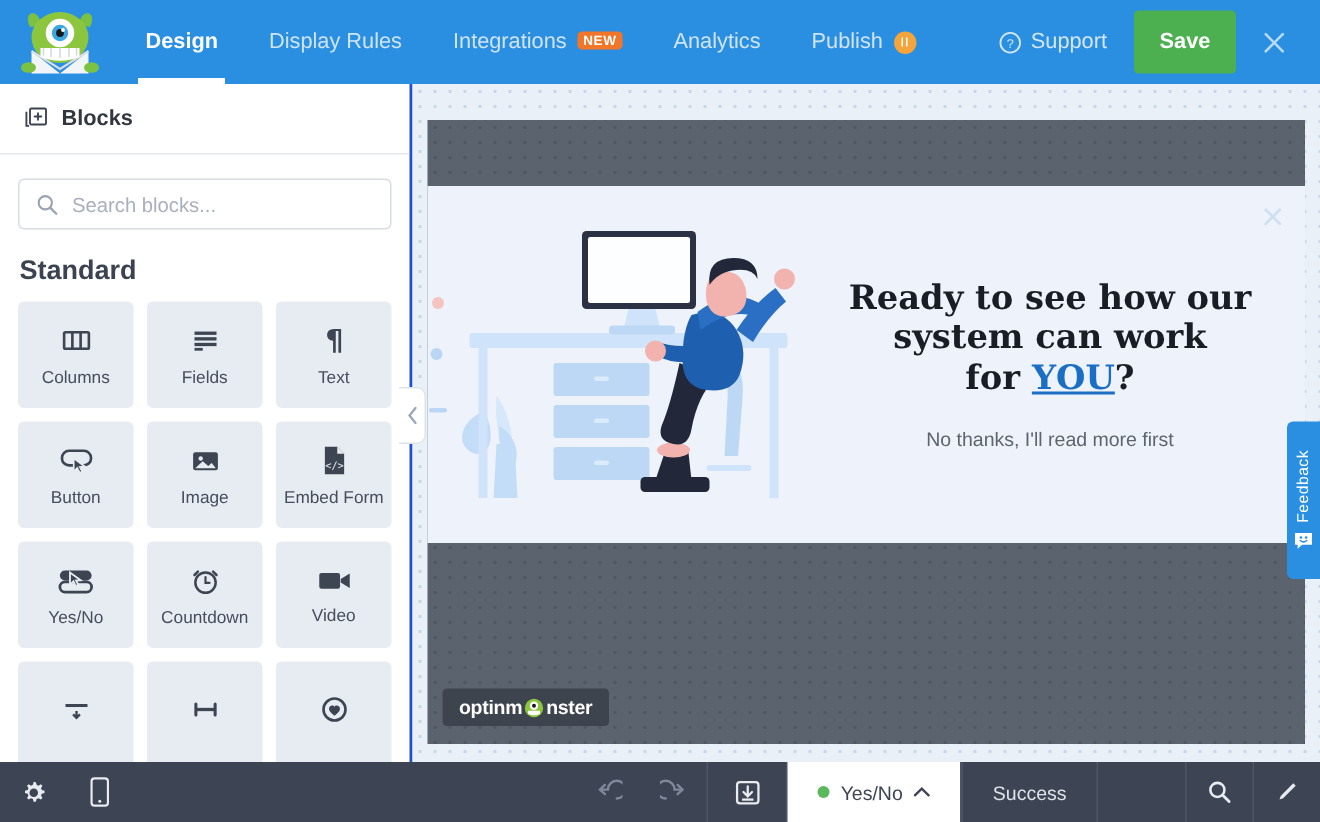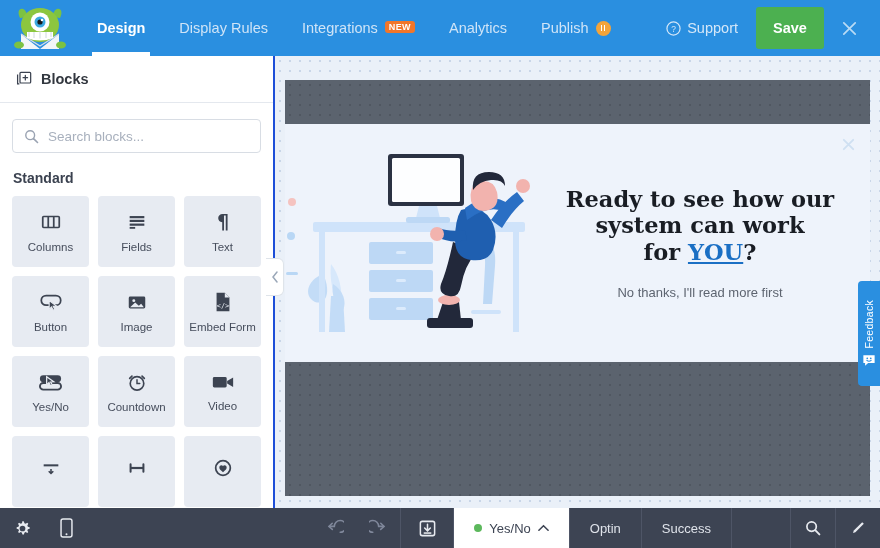--- a/index.html
+++ b/index.html
@@ -83,21 +83,21 @@
     display: flex; align-items: center;
   }
   .search-box .s-icon { position: absolute; left: 11px; top: 9px; }
   .search-box input {
     width: 100%; height: 100%; border: none; outline: none; background: transparent;
     padding-left: 35px; font-size: 13.5px; color: #4a5160;
     font-family: "Liberation Sans", sans-serif;
   }
   .search-box input::placeholder { color: #a8b0bd; }
   .section-title {
-    padding: 17px 13px 10px; font-size: 14px; font-weight: bold; color: #3b4250;
+    padding: 17px 13px 10px; font-size: 18px; font-weight: bold; color: #3b4250;
   }
   .block-grid {
     display: grid; grid-template-columns: repeat(3, 1fr);
     gap: 9px; padding: 0 12px;
   }
   .block-tile {
     background: #e7ebf2; border-radius: 4px; height: 71px;
     display: flex; flex-direction: column; align-items: center;
     justify-content: center; gap: 8px; cursor: pointer;
   }
@@ -445,20 +445,30 @@
             <div>Ready to see how our</div>
             <div>system can work</div>
             <div>
               <span>for </span><span class="you">YOU</span><span>?</span>
             </div>
           </div>
           <div class="decline">No thanks, I'll read more first</div>
         </div>
       </div>
 
+      <div class="om-watermark">
+        <span>optinm</span>
+        <svg width="14" height="14" viewBox="0 0 16 16">
+          <circle cx="8" cy="8" r="7" fill="#8cc63f"></circle>
+          <circle cx="8" cy="6.3" r="3.2" fill="#fff"></circle>
+          <circle cx="8" cy="6.3" r="1.5" fill="#17181a"></circle>
+          <path d="M3.5 10 h9 v2.5 q-4.5 2 -9 0 z" fill="#fff"></path>
+        </svg>
+        <span>nster</span>
+      </div>
     </div>
 
     <div class="feedback-tab">
       <span class="fb-text">Feedback</span>
       <svg width="14" height="13" viewBox="0 0 16 15">
         <path d="M1.5 1.5 h13 v9 h-7.5 l-3.5 3.2 v-3.2 h-2 z" fill="#ffffff"></path>
         <circle cx="6" cy="5" r="1" fill="#2a8fe0"></circle>
         <circle cx="10" cy="5" r="1" fill="#2a8fe0"></circle>
         <path d="M5.5 7.3 q2.5 2.2 5 0" fill="none" stroke="#2a8fe0" stroke-width="1.2" stroke-linecap="round"></path>
       </svg>
@@ -502,23 +512,20 @@
     <div class="bb-sep"></div>
 
     <div class="bb-tab active">
       <span class="dot-green"></span>
       <span>Yes/No</span>
       <svg width="11" height="8" viewBox="0 0 12 8">
         <path d="M1 6.4 L6 1.6 L11 6.4" fill="none" stroke="#3d4453" stroke-width="1.7" stroke-linecap="round"></path>
       </svg>
     </div>
     <div class="bb-sep"></div>
-    <div class="bb-tab">
-      <span>Optin</span>
-    </div>
     <div class="bb-sep"></div>
     <div class="bb-tab">
       <span>Success</span>
     </div>
     <div class="bb-sep"></div>
     <div class="bb-cell" style="width:58px"></div>
     <div class="bb-sep"></div>
     <div class="bb-cell" style="width:44px">
       <svg width="16" height="16" viewBox="0 0 16 16">
         <circle cx="6.6" cy="6.6" r="4.7" fill="none" stroke="#e8ebf0" stroke-width="1.7"></circle>

